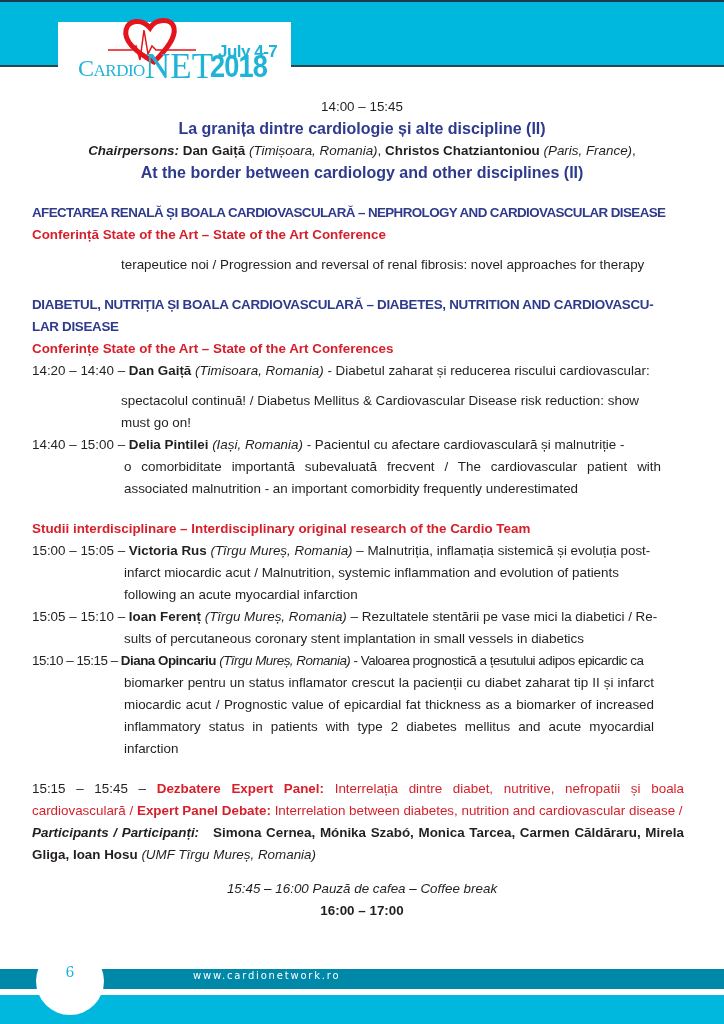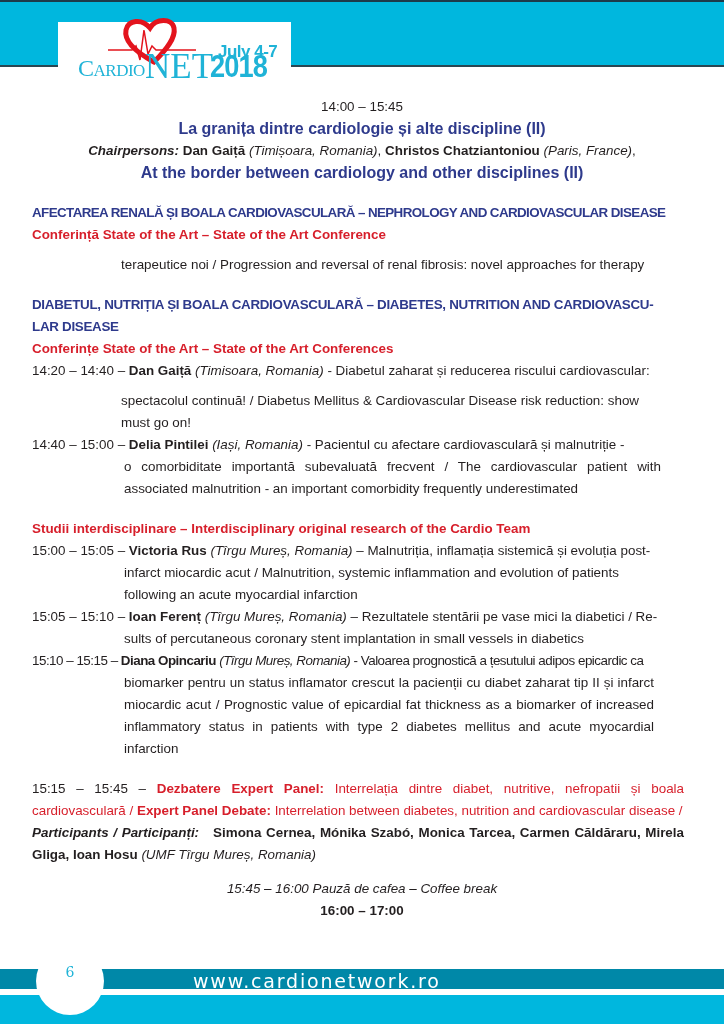--- a/index.html
+++ b/index.html
@@ -22,21 +22,21 @@
   .section-head { color:#2e3a8c; font-weight:bold; font-size:13.4px; letter-spacing:-0.3px; }
   .sub-head { color:#d71f2b; font-weight:bold; }
   .red { color:#d71f2b; }
   .indent { padding-left:89px;margin-top:8px; }
   .indent2 { padding-left:92px; }
   .justify { text-align:justify; text-align-last:left; }
   .gap { height:18px; }
   .gap-s { height:12px; }
   .footer-dark { position:absolute; left:0; top:969px; width:724px; height:20px; background:#0088a8; }
   .footer-light { position:absolute; left:0; top:995px; width:724px; height:29px; background:#00b7de; }
-  .footer-url { position:absolute; left:193px; top:970px; color:#ffffff; font-size:19px; letter-spacing:1.8px;
+  .footer-url { position:absolute; left:193px; top:970px; color:#ffffff; font-size:10px; letter-spacing:1.8px;
                 font-family:"DejaVu Sans", sans-serif; }
   .page-circle { position:absolute; left:36px; top:947px; width:68px; height:68px; border-radius:50%; background:#ffffff; }
   .page-num { position:absolute; left:36px; top:964px; width:68px; text-align:center; color:#1fb3d7; font-size:14px;
               font-family:"DejaVu Serif", serif; }
   b, .b { font-weight:bold; }
   i, .i { font-style:italic; }
 </style>
 </head>
 <body>
 

